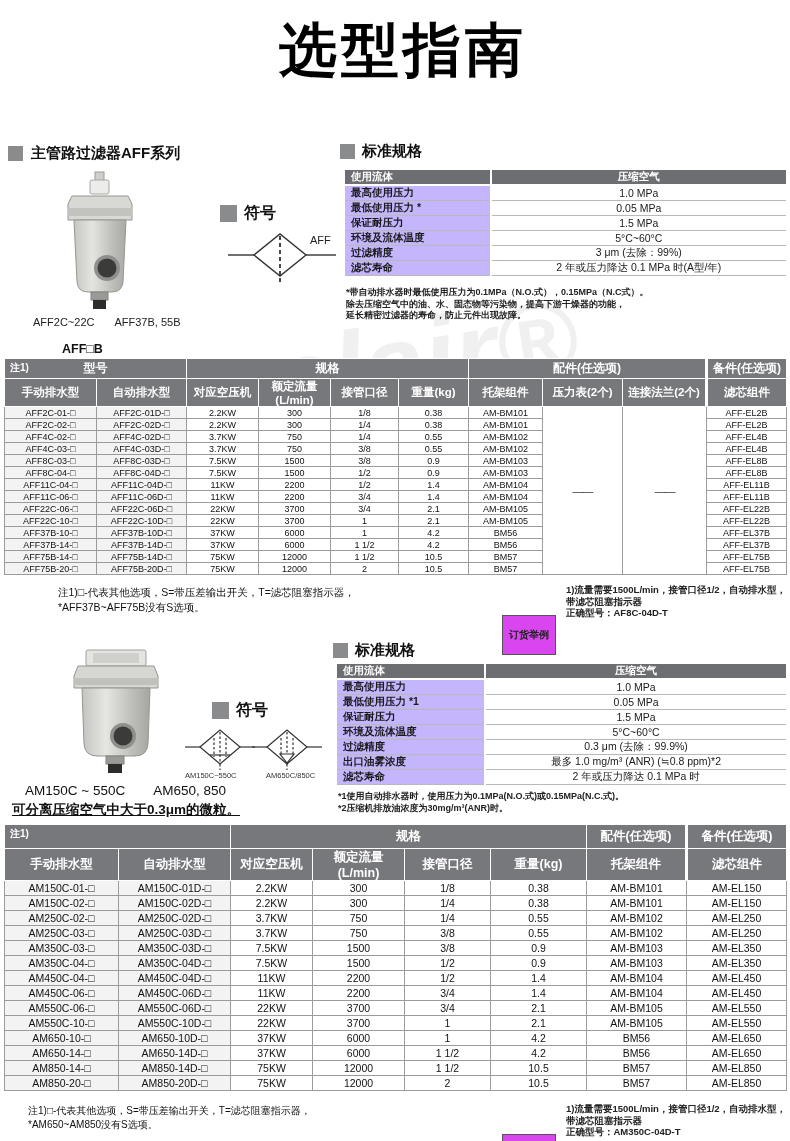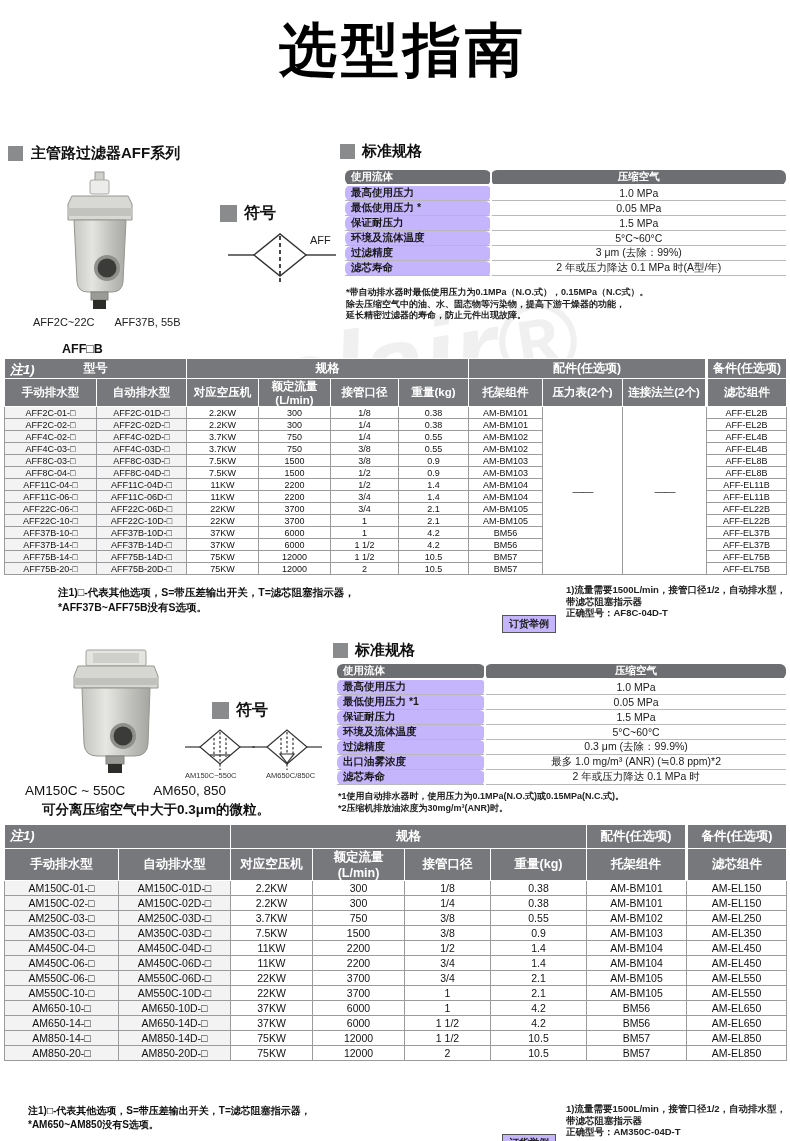--- a/index.html
+++ b/index.html
@@ -28,21 +28,21 @@
   .wm {
     font-size:110px; font-weight:bold; font-style:italic;
     color:rgba(110,110,110,0.10); white-space:nowrap; pointer-events:none;
     transform:rotate(-9deg);
   }
 
   
   table.spec { border-collapse:collapse; table-layout:fixed; width:100%; }
   table.spec td {
     height:15px; font-size:10.5px; border-bottom:1.5px solid #b9b9bb;
-    text-align:center; vertical-align:middle; color:#1a1a1a; padding:0 21px;border-radius:6px;
+    text-align:center; vertical-align:middle; color:#1a1a1a; padding:0 21px;
   }
   table.spec td:first-child {
     background:#c4b5fd; text-align:left; padding-left:6px;
     border-right:2.5px solid #fff; font-weight:bold;
   }
   table.spec tr:first-child td {
     background:#6d6e71; color:#fff; font-weight:bold; border-bottom:2px solid #fff;
   }
   .spec-notes { font-size:9px; font-weight:bold; line-height:11.5px; color:#222; }
 
@@ -58,28 +58,28 @@
     border:1px solid #9b9b9d; text-align:center; vertical-align:middle;
     background:#fff; color:#111;
   }
   table.big tbody td:first-child, table.big tbody td:nth-child(2) { background:#f3f3f4; }
   table.t1 td { height:12px; font-size:9px; }
   table.t2 tr.grp th { height:24px; font-size:12.5px; }
   table.t2 tr.sub th { height:25px; font-size:12.5px; }
   table.t2 td { height:15px; font-size:10.5px; }
   table.big .gap { border-left:3px solid #fff; }
   table.big td.dash { letter-spacing:-1px; color:#333; font-size:11px; }
-  .noteref { position:absolute; left:5px; top:2px; font-size:13px; font-weight:bold; color:#fff;font-style:italic; }
+  .noteref { position:absolute; left:5px; top:2px; font-size:10px; font-weight:bold; color:#fff; }
   th.rel { position:relative; }
 
   
-  .fn { font-size:10.5px; font-weight:bold; line-height:15px; color:#111; }
+  .fn { font-size:10.5px; font-weight:normal; line-height:15px; color:#111; }
   .oe-box {
-    display:inline-block; border:1.2px solid #555; padding:1px 6px;
-    font-size:10px; font-weight:bold; color:#222; background:#c4b5fd;margin-top:32px;
+    display:inline-block; border:1.2px solid #555; padding:12px 6px;
+    font-size:10px; font-weight:bold; color:#222; background:#d946ef;margin-top:32px;
   }
   .oe-lines { font-size:9.5px; line-height:11.5px; color:#222; font-weight:bold; }
 
   
   .cap1 { font-size:11px; color:#222; }
   .cap1 span { margin-right:20px; }
   .model-code { font-size:12.5px; font-weight:bold; color:#111;text-align:right; }
   .cap2 { font-size:13.5px; color:#111; }
   .cap2 span { margin-right:28px; }
   .desc2 { font-size:13.5px; font-weight:bold; color:#111; }
@@ -397,21 +397,21 @@
     <path d="M16,42 L84,42 L82,98 Q81,110 69,110 L31,110 Q19,110 18,98 Z" fill="url(#g2)" stroke="#96968f"></path>
     <circle cx="57" cy="90" r="13" fill="#8f8f8c"></circle>
     <circle cx="57" cy="90" r="9.5" fill="#3b3b3a"></circle>
     <rect x="40" y="110" width="18" height="8" fill="#9a9a97" stroke="#82827f"></rect>
     <rect x="42" y="118" width="14" height="9" fill="#2c2c2b"></rect>
   </svg>
 
   <div class="abs cap2" style="left:25px; top:783px;">
     <span>AM150C ~ 550C</span><span>AM650, 850</span>
   </div>
-  <div class="abs desc2" style="left:42px; top:801px;">可分离压缩空气中大于0.3μm的微粒。</div>
+  <div class="abs desc2" style="left:12px; top:801px;text-decoration:underline;">可分离压缩空气中大于0.3μm的微粒。</div>
 
   <div class="abs sec-head h16 big-sq" style="left:212px; top:700px;">
     <span class="sq"></span>
     <span>符号</span>
   </div>
   <svg class="abs" style="left:185px; top:726px;" width="70" height="44" viewBox="0 0 70 44">
     <g stroke="#333" stroke-width="1.2" fill="none">
       <line x1="0" y1="21" x2="15" y2="21"></line>
       <polygon points="15,21 35,4 55,21 35,38"></polygon>
       <line x1="55" y1="21" x2="70" y2="21"></line>
@@ -533,40 +533,60 @@
             <td>AM150C-02-□</td>
             <td>AM150C-02D-□</td>
             <td>2.2KW</td>
             <td>300</td>
             <td>1/4</td>
             <td>0.38</td>
             <td>AM-BM101</td>
             <td>AM-EL150</td>
           </tr>
           <tr>
+            <td>AM250C-02-□</td>
+            <td>AM250C-02D-□</td>
+            <td>3.7KW</td>
+            <td>750</td>
+            <td>1/4</td>
+            <td>0.55</td>
+            <td>AM-BM102</td>
+            <td>AM-EL250</td>
+          </tr>
+          <tr>
             <td>AM250C-03-□</td>
             <td>AM250C-03D-□</td>
             <td>3.7KW</td>
             <td>750</td>
             <td>3/8</td>
             <td>0.55</td>
             <td>AM-BM102</td>
             <td>AM-EL250</td>
           </tr>
           <tr>
             <td>AM350C-03-□</td>
             <td>AM350C-03D-□</td>
             <td>7.5KW</td>
             <td>1500</td>
             <td>3/8</td>
             <td>0.9</td>
             <td>AM-BM103</td>
             <td>AM-EL350</td>
           </tr>
           <tr>
+            <td>AM350C-04-□</td>
+            <td>AM350C-04D-□</td>
+            <td>7.5KW</td>
+            <td>1500</td>
+            <td>1/2</td>
+            <td>0.9</td>
+            <td>AM-BM103</td>
+            <td>AM-EL350</td>
+          </tr>
+          <tr>
             <td>AM450C-04-□</td>
             <td>AM450C-04D-□</td>
             <td>11KW</td>
             <td>2200</td>
             <td>1/2</td>
             <td>1.4</td>
             <td>AM-BM104</td>
             <td>AM-EL450</td>
           </tr>
           <tr>

